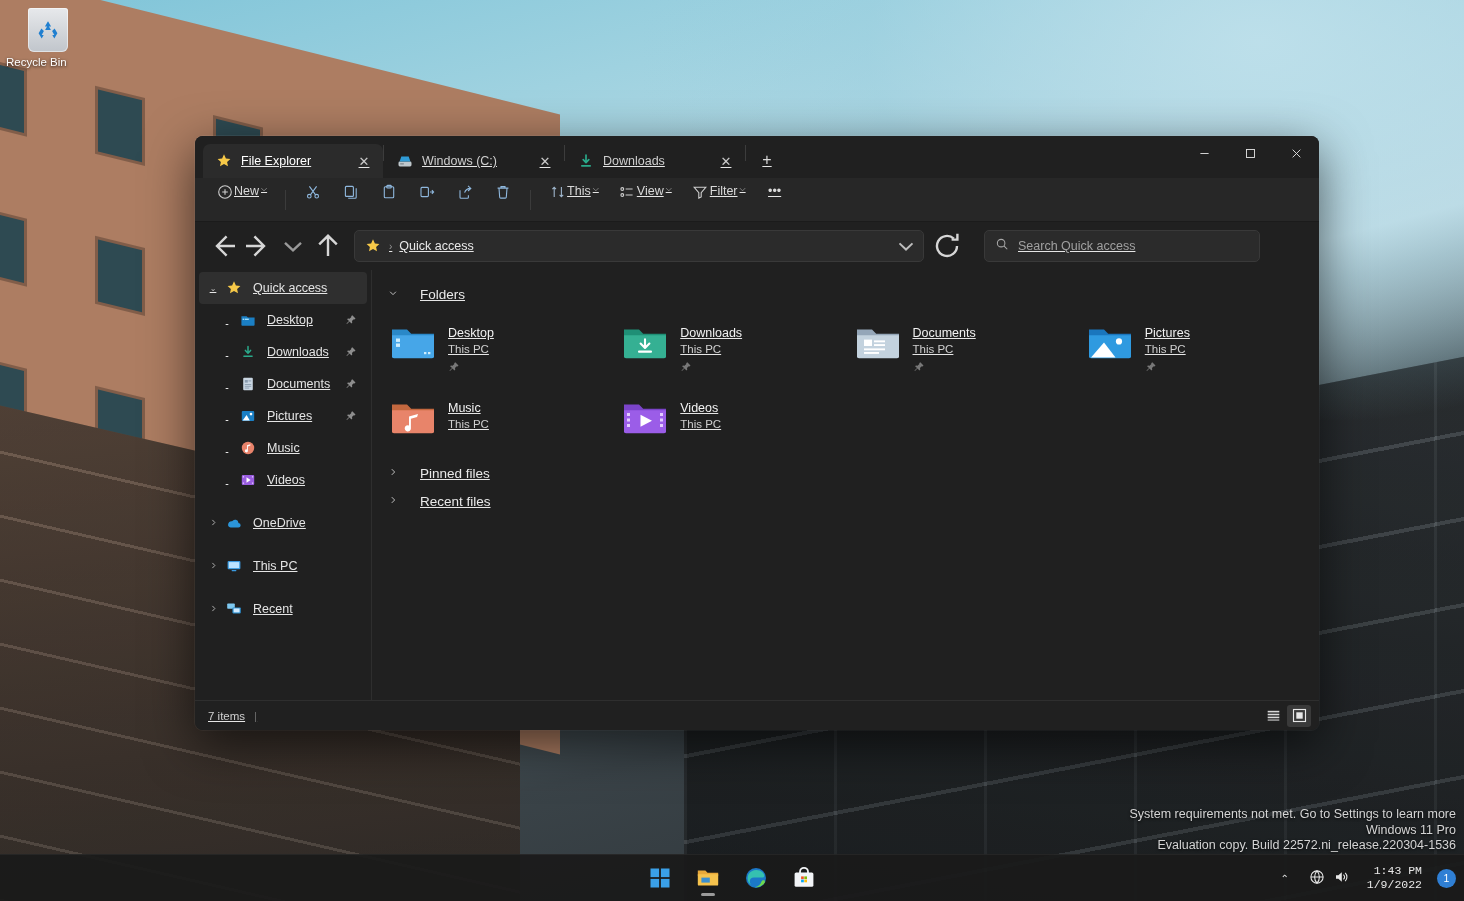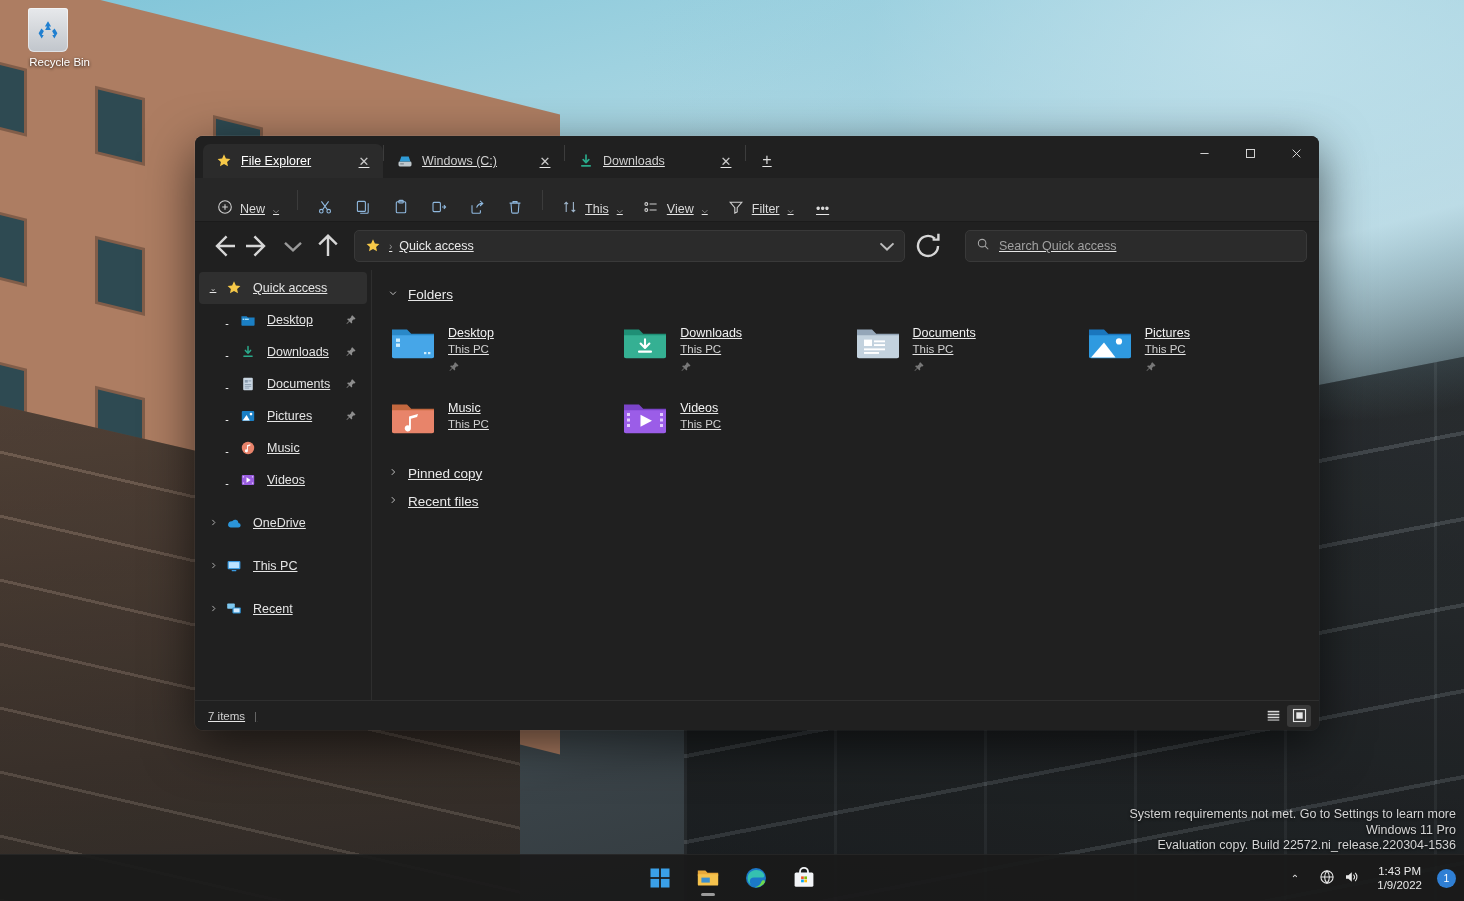--- a/index.html
+++ b/index.html
@@ -51,21 +51,21 @@
     transform: skewY(-11deg);
   }
   .sky-glow {
     position: absolute; right: 0; top: 0; width: 820px; height: 420px;
     background: radial-gradient(ellipse at 75% 10%, rgba(190,224,235,.85) 0%, rgba(150,205,222,.35) 45%, rgba(0,0,0,0) 72%);
   }
 
   
   #recycle-bin {
     position: absolute; left: 6px; top: 8px;
-    width: 84px; text-align: right;
+    width: 84px; text-align: left;
     color: #fff; font-size: 11.5px;
     text-shadow: 0 1px 3px rgba(0,0,0,.85);
     cursor: default;
   }
   #recycle-bin .rb-glyph {
     width: 40px; height: 44px; margin: 0 auto 4px;
     background: linear-gradient(180deg, rgba(236,242,247,.92), rgba(196,210,222,.85));
     border-radius: 3px 3px 6px 6px;
     display: flex; align-items: center; justify-content: center;
     box-shadow: inset 0 0 0 1px rgba(255,255,255,.5);
@@ -127,21 +127,21 @@
   
   .commandbar {
     height: 44px; flex: 0 0 44px;
     background: #272727;
     display: flex; align-items: center;
     padding: 0 12px; gap: 2px;
     border-bottom: 1px solid #1b1b1b;
   }
   .cmd-btn {
     height: 32px; border-radius: 5px;
-    display: flex; align-items: flex-end; gap: 7px;
+    display: flex; align-items: flex-start; gap: 1px;
     padding: 0 9px; font-size: 12.5px; color: #d9d9d9;
     cursor: default; white-space: nowrap;
   }
   .cmd-btn.icon-only { padding: 0; width: 36px; justify-content: center; }
   .cmd-ico { width: 17px; height: 17px; display: flex; align-items: center; justify-content: center; }
   .cmd-ico svg { width: 16px; height: 16px; }
   .chev { font-size: 8px; color: #bdbdbd; margin-left: 1px; }
   .cmd-sep { width: 1px; height: 20px; background: #3b3b3b; margin: 0 7px; }
 
   
@@ -167,21 +167,21 @@
   .crumb-star { width: 16px; height: 16px; margin-right: 6px; display:flex; align-items:center; justify-content:center; }
   .crumb-sep { color: #9a9a9a; margin: 0 7px 0 2px; font-size: 10px; }
   .crumb-text { flex: 1 1 auto; }
   .addr-chev { width: 26px; height: 26px; display: flex; align-items: center; justify-content: center; color: #bdbdbd; font-size: 8px; border-radius: 4px; }
   .refresh-btn {
     width: 32px; height: 32px; margin-left: 4px;
     border-radius: 5px; display: flex; align-items: center; justify-content: center;
     color: #d6d6d6;
   }
   .searchbox {
-    width: 342px; height: 32px; margin-left: 18px;
+    width: 276px; height: 32px; margin-left: 18px;
     background: #2b2b2b; border: 1px solid #393939; border-radius: 5px;
     display: flex; align-items: center; padding: 0 10px; gap: 9px;
   }
   .searchbox input {
     flex: 1 1 auto; background: transparent; border: none; outline: none;
     color: #e8e8e8; font-size: 12.5px; font-family: inherit;
   }
   .searchbox input::placeholder { color: #a0a0a0; }
 
   
@@ -218,21 +218,21 @@
   .nav-gap { height: 11px; }
 
   
   .content {
     flex: 1 1 auto; min-width: 0;
     padding: 10px 14px 0 10px;
     overflow: hidden;
     position: relative;
   }
   .group-header {
-    display: flex; align-items: center; gap: 8px;
+    display: flex; align-items: center; gap: 20px;
     height: 28px; padding: 0 6px; border-radius: 4px;
     color: #e9e9e9; font-size: 13.5px; cursor: default;
     width: max-content;
   }
   .group-twisty { font-size: 9px; color: #c6c6c6; width: 12px; }
   .tilegrid {
     display: grid;
     grid-template-columns: repeat(4, 1fr);
     gap: 4px 6px;
     margin: 6px 0 0 0;
@@ -303,21 +303,21 @@
     background: #9a9a9a;
   }
   .tb-right {
     position: absolute; right: 8px;
     display: flex; align-items: center; gap: 4px;
     color: #e8e8e8; font-size: 11.5px;
   }
   .tb-chev { padding: 6px 8px; border-radius: 4px; font-size: 10px; }
   .tb-sys { display: flex; align-items: center; gap: 8px; padding: 6px 8px; border-radius: 4px; }
   .tb-sys svg { width: 16px; height: 16px; }
-  .tb-clock { text-align: center; line-height: 1.26; padding: 4px 6px; border-radius: 4px; }
+  .tb-clock { text-align: right; line-height: 1.26; padding: 4px 6px; border-radius: 4px; font-family: Liberation Mono, monospace; }
   .tb-badge {
     width: 19px; height: 19px; border-radius: 50%;
     background: #2f7fd4; color: #fff;
     display: flex; align-items: center; justify-content: center;
     font-size: 10.5px; margin-left: 5px;
   }
 </style>
 </head>
 <body>
 
@@ -868,21 +868,21 @@
             </span>
           </div>
         </div>
 
         <div class="group-header section-row">
           <span class="group-twisty">
             <svg viewBox="0 0 16 16" width="10" height="10" fill="none" stroke="#c6c6c6" stroke-width="1.5">
                 <path d="M6 3.4 10.6 8 6 12.6"></path>
               </svg>
           </span>
-          <span>Pinned copy</span>
+          <span>Pinned files</span>
         </div>
 
         <div class="group-header">
           <span class="group-twisty">
             <svg viewBox="0 0 16 16" width="10" height="10" fill="none" stroke="#c6c6c6" stroke-width="1.5">
                 <path d="M6 3.4 10.6 8 6 12.6"></path>
               </svg>
           </span>
           <span>Recent files</span>
         </div>

